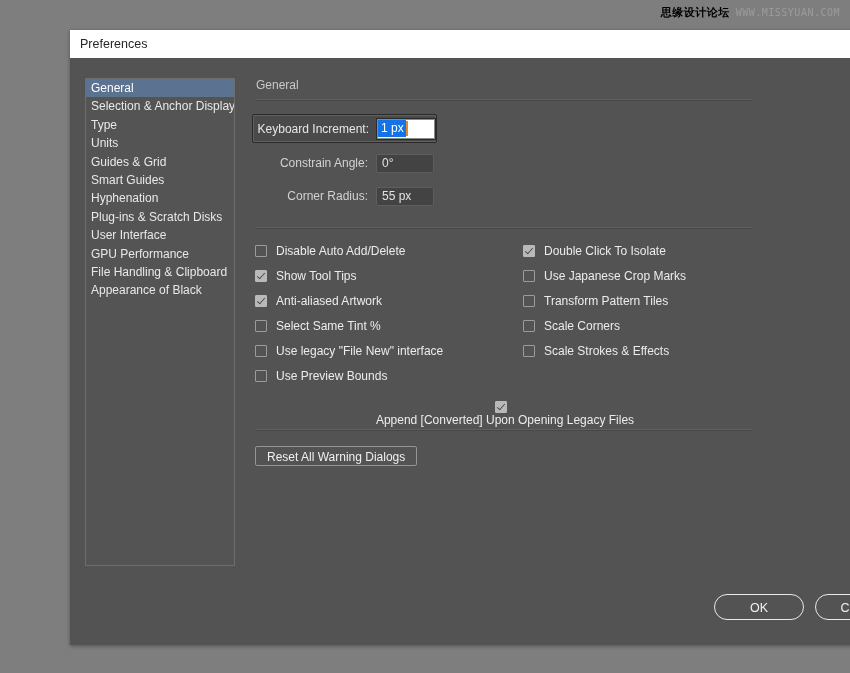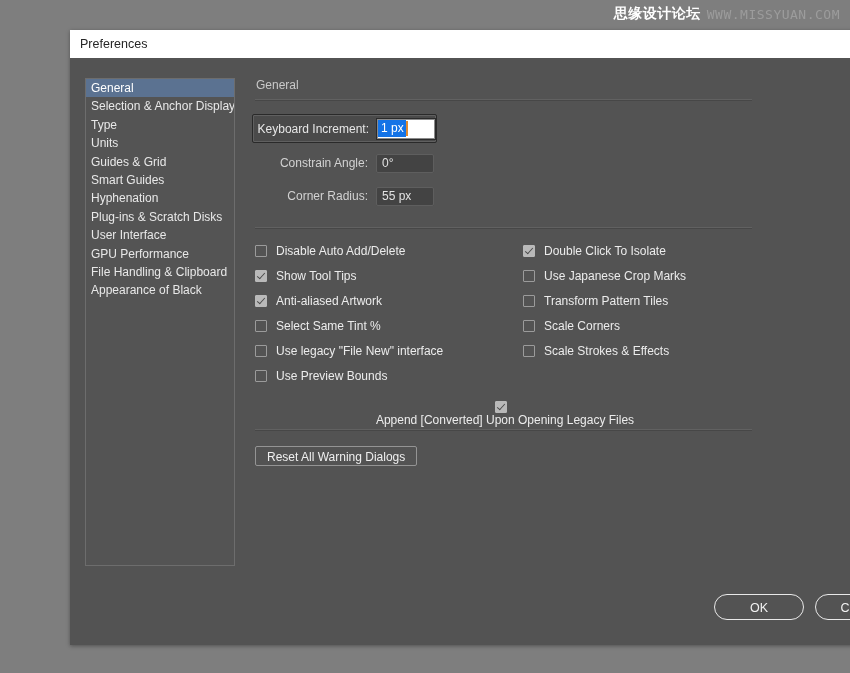--- a/index.html
+++ b/index.html
@@ -24,27 +24,27 @@
     display: flex;
     align-items: center;
     gap: 6px;
     color: #9a9a9a;
     font-size: 11px;
     letter-spacing: 0.5px;
     user-select: none;
   }
   #watermark .wm-cn {
     font-family: "DejaVu Sans", sans-serif;
-    font-size: 14px;
+    font-size: 11px;
     font-weight: bold;
-    color: #ffffff;
+    color: #000000;
   }
   #watermark .wm-url {
     font-family: "DejaVu Sans Mono", monospace;
-    font-size: 13px;
+    font-size: 10px;
     font-weight: normal;
     color: #9c9c9c;
   }
 
   
   #dialog {
     position: absolute;
     left: 70px;
     top: 30px;
     width: 850px;

